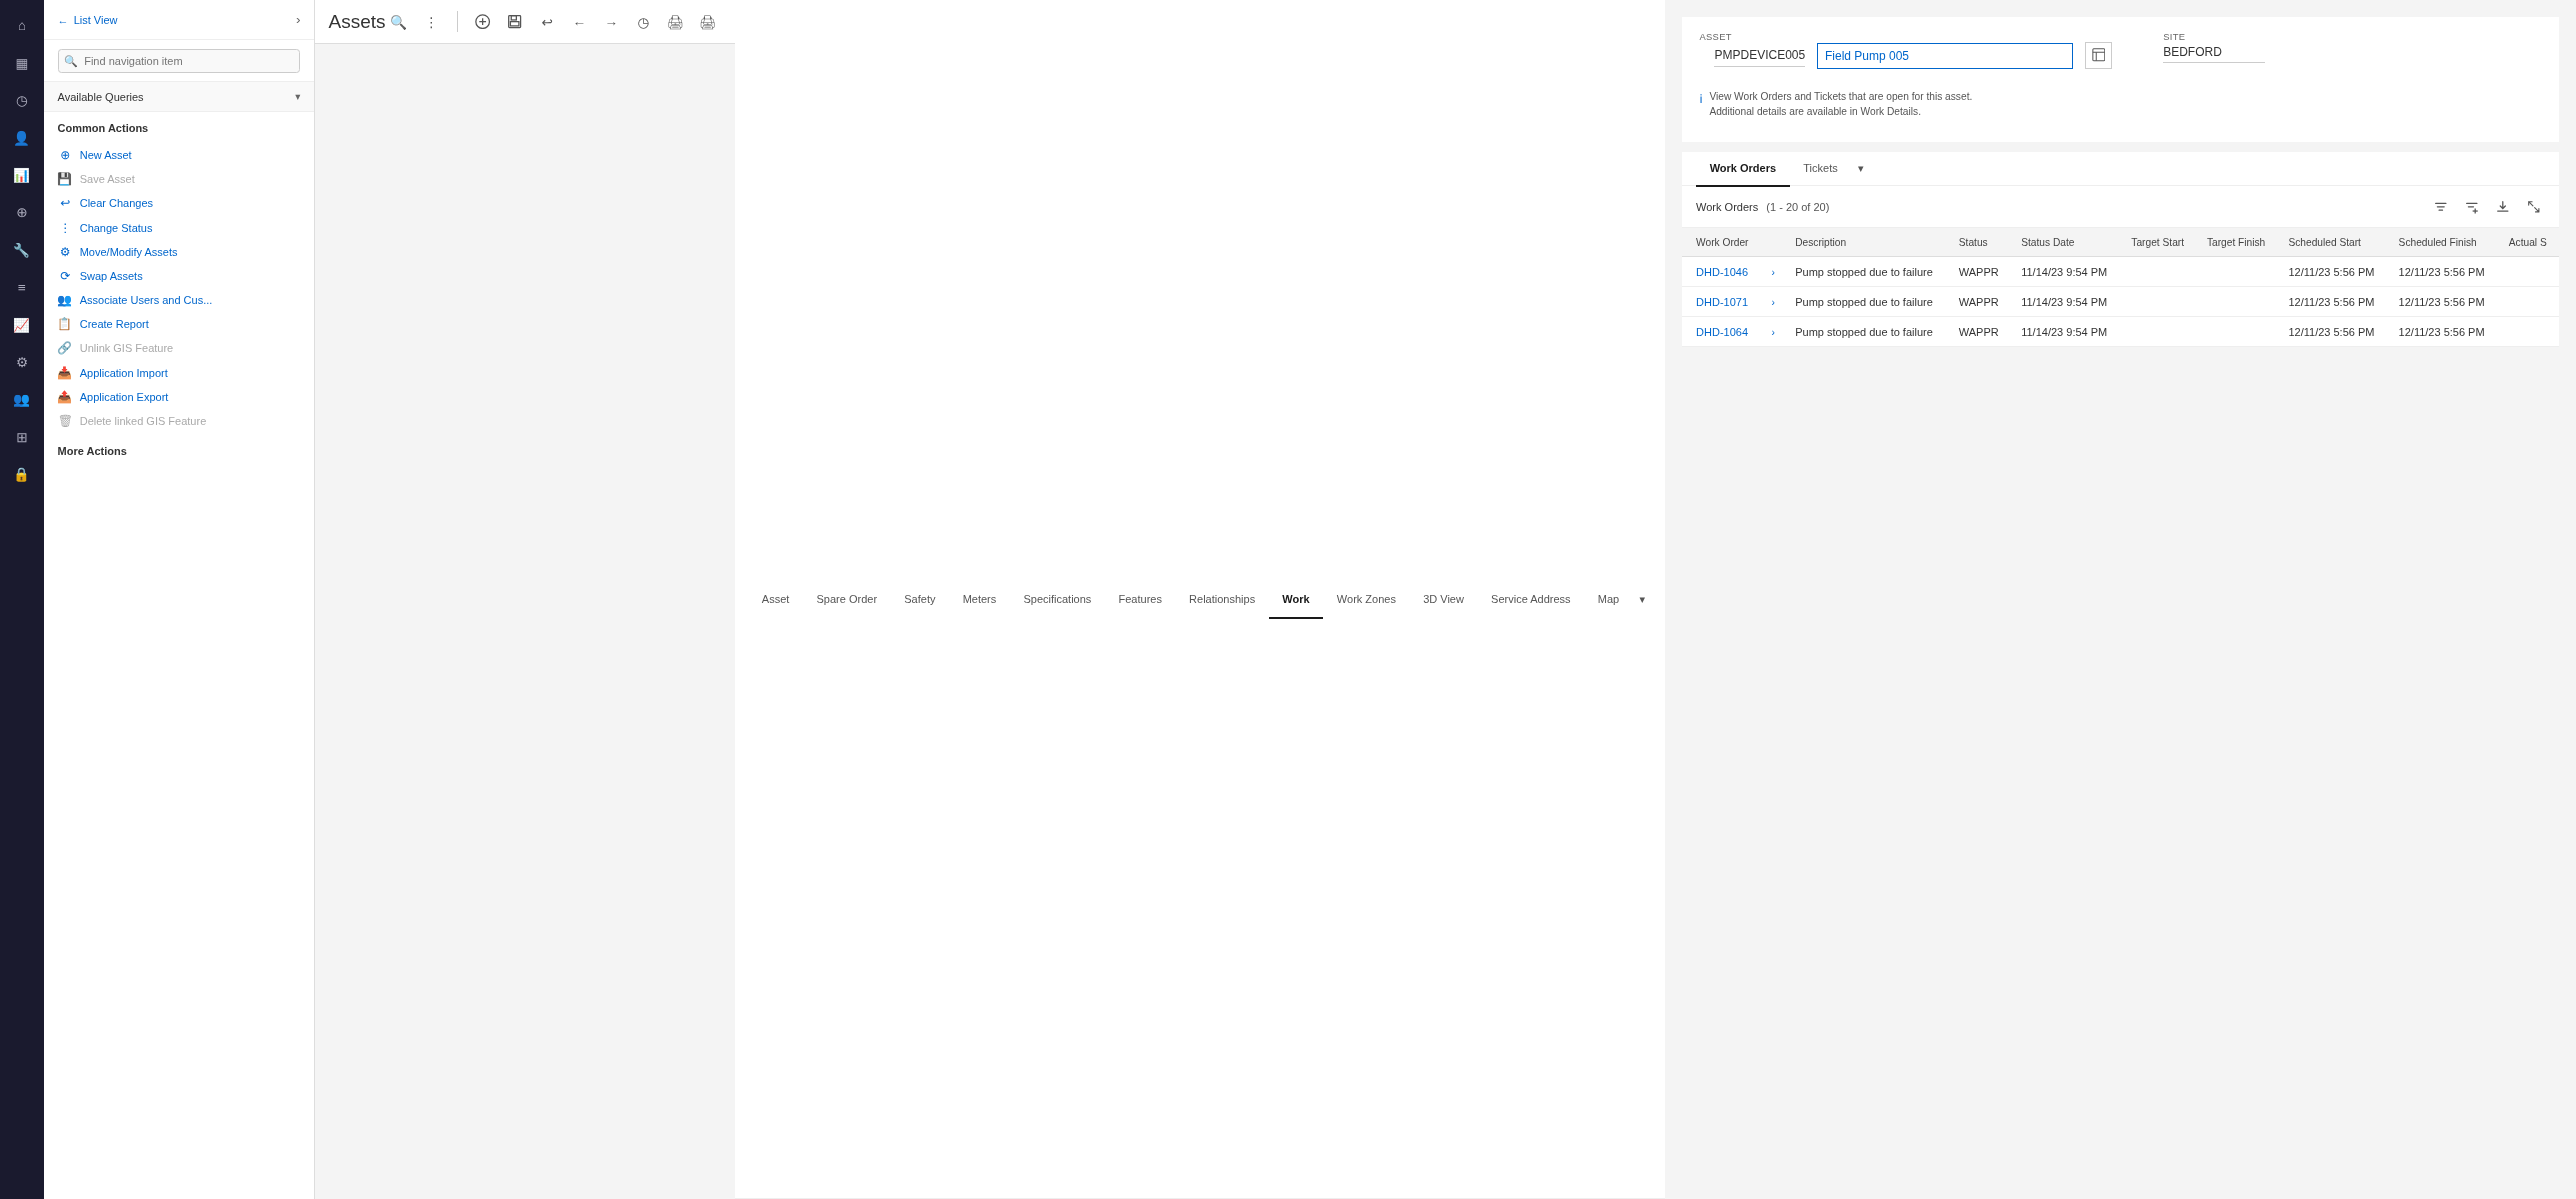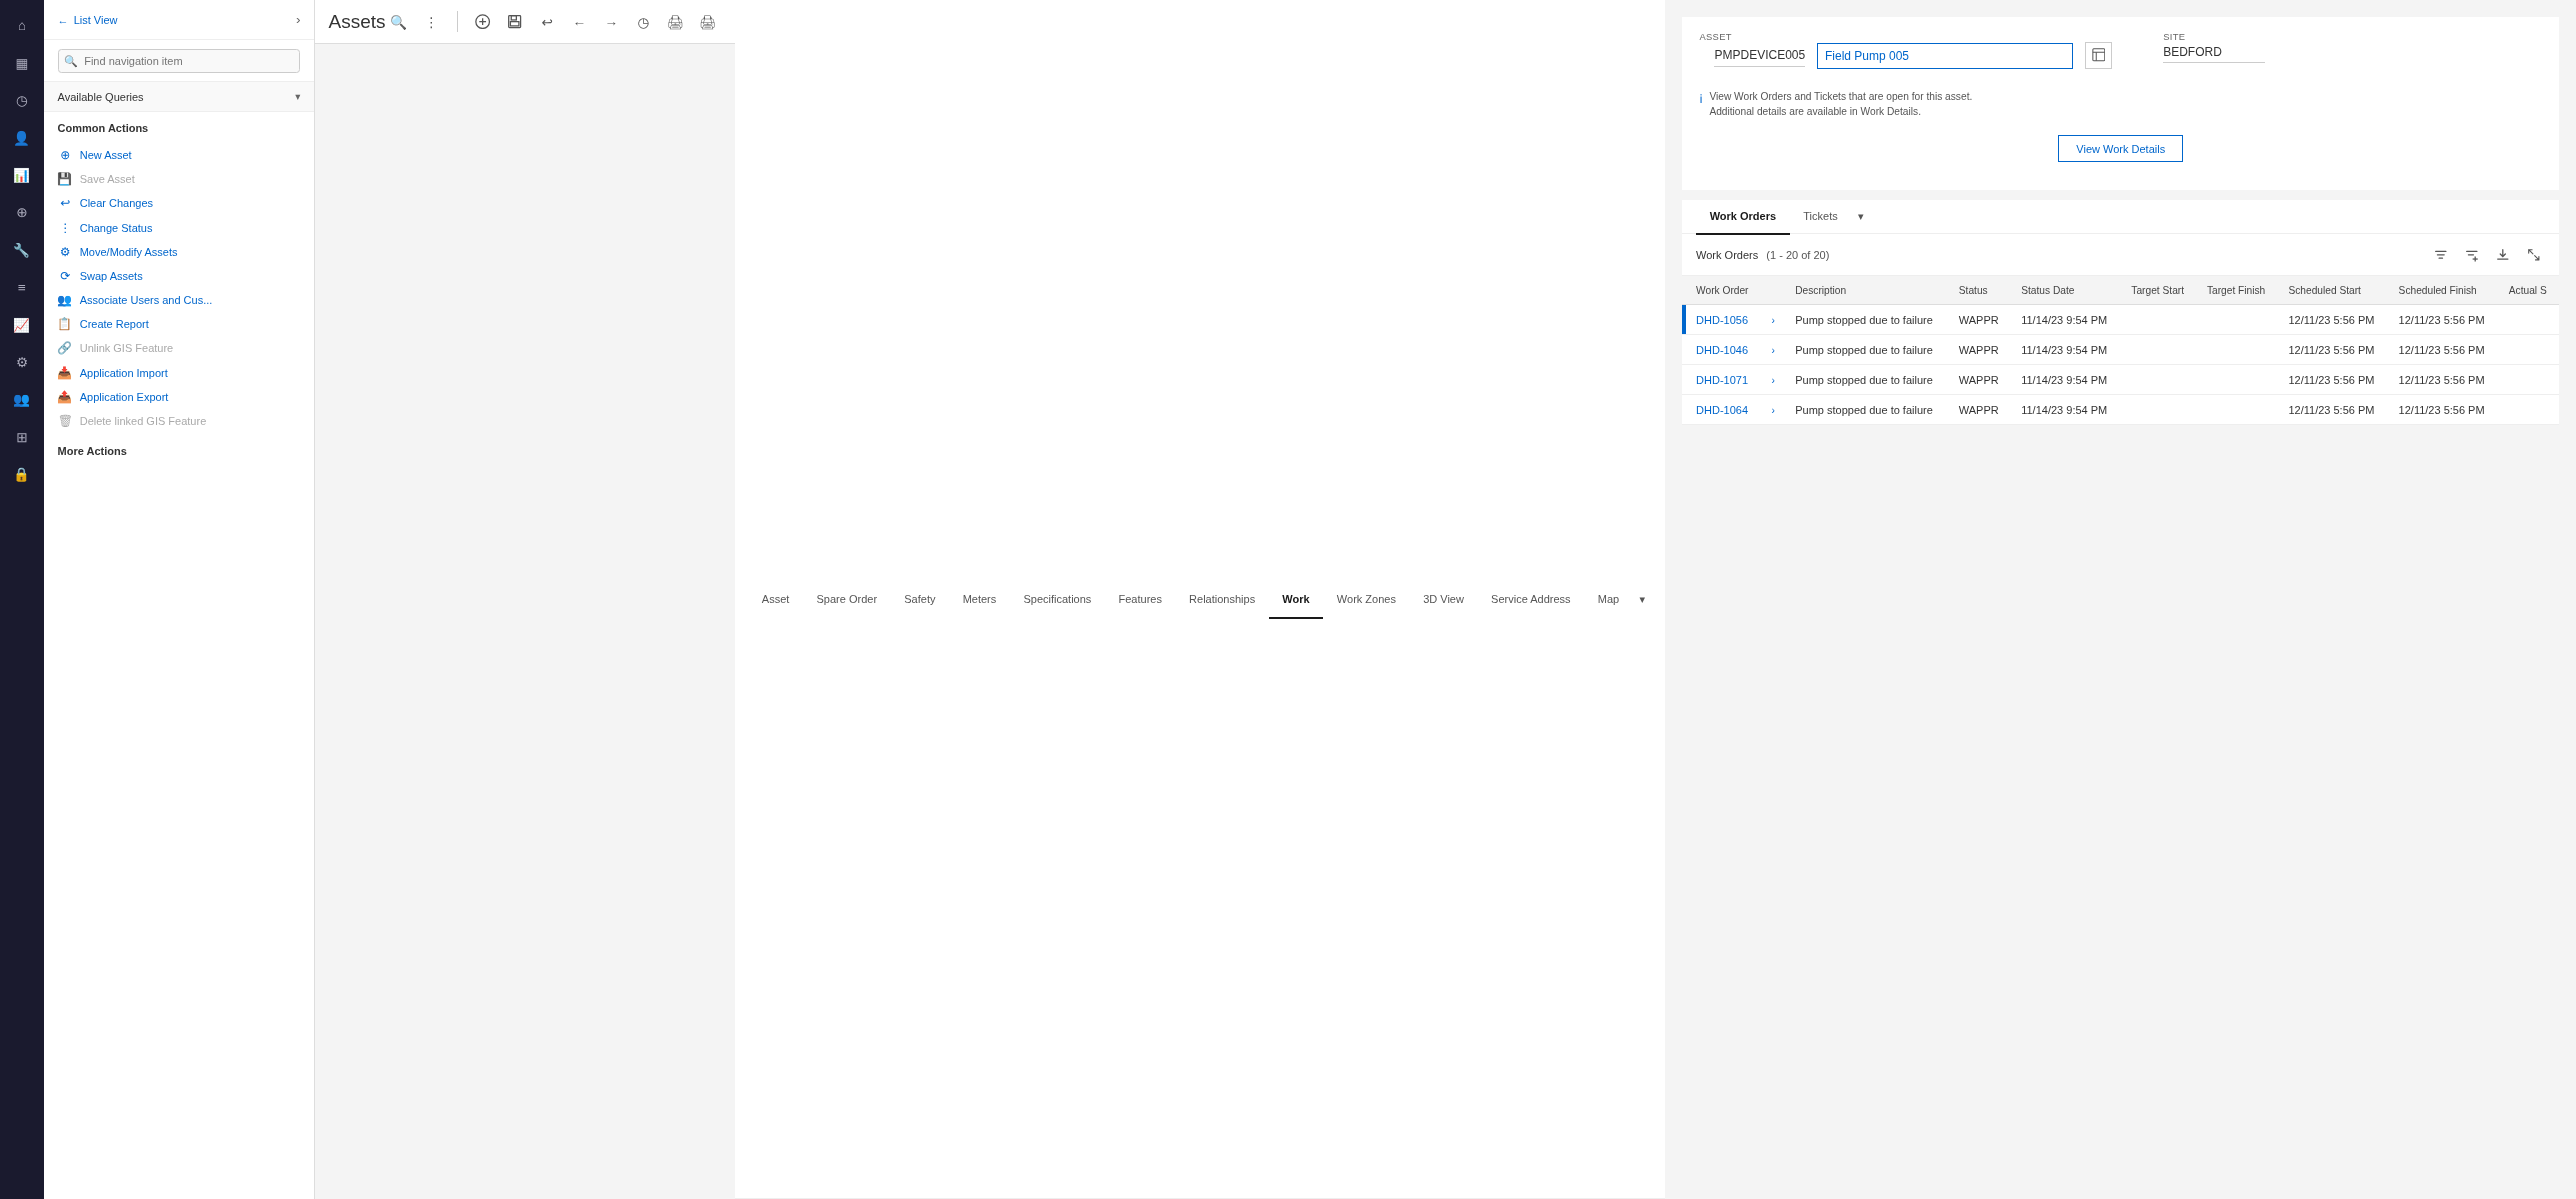--- a/index.html
+++ b/index.html
@@ -507,23 +507,20 @@
         </div>
 
         <div class="info-box">
           <span class="info-icon">ℹ</span>
           <div>
             <div>View Work Orders and Tickets that are open for this asset.</div>
             <div>Additional details are available in Work Details.</div>
           </div>
         </div>
 
-        <div style="display:flex; justify-content:center;">
-          <button class="view-work-btn">View Work Details</button>
-        </div>
       </div>
 
       <div class="work-section">
         <div class="work-tabs">
           <div class="work-tab active">Work Orders</div>
           <div class="work-tab">Tickets</div>
           <div class="work-tab-more">▾</div>
         </div>
 
         <div class="work-orders-header">
@@ -569,33 +566,20 @@
               <th>Status</th>
               <th>Status Date</th>
               <th>Target Start</th>
               <th>Target Finish</th>
               <th>Scheduled Start</th>
               <th>Scheduled Finish</th>
               <th>Actual S</th>
             </tr>
           </thead>
           <tbody id="work-table-body">
-          <tr>
-                <td style="width: 3.4px; padding: 0px; background: rgb(0, 102, 204);"></td>
-                <td style="color: rgb(0, 102, 204); cursor: pointer;">DHD-1056</td>
-                <td style="text-align: center;"><span class="expand-icon">›</span></td>
-                <td>Pump stopped due to failure</td>
-                <td>WAPPR</td>
-                <td>11/14/23 9:54 PM</td>
-                <td></td>
-                <td></td>
-                <td>12/11/23 5:56 PM</td>
-                <td>12/11/23 5:56 PM</td>
-                <td></td>
-              </tr>
               <tr>
                 <td style="width: 3.4px; padding: 0px;"></td>
                 <td style="color: rgb(0, 102, 204); cursor: pointer;">DHD-1046</td>
                 <td style="text-align: center;"><span class="expand-icon">›</span></td>
                 <td>Pump stopped due to failure</td>
                 <td>WAPPR</td>
                 <td>11/14/23 9:54 PM</td>
                 <td></td>
                 <td></td>
                 <td>12/11/23 5:56 PM</td>

